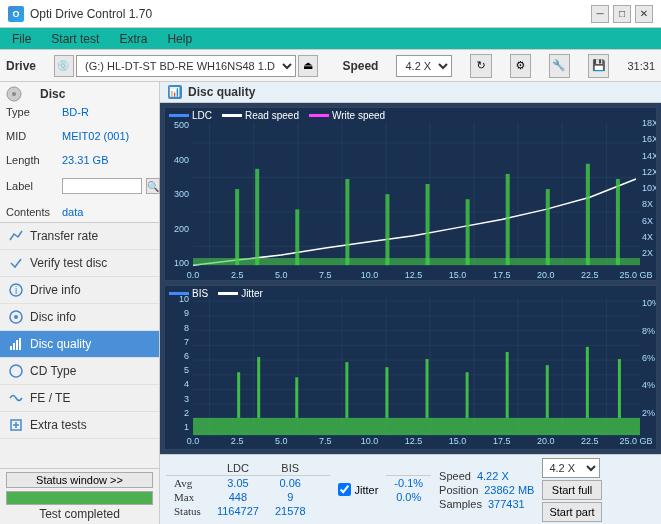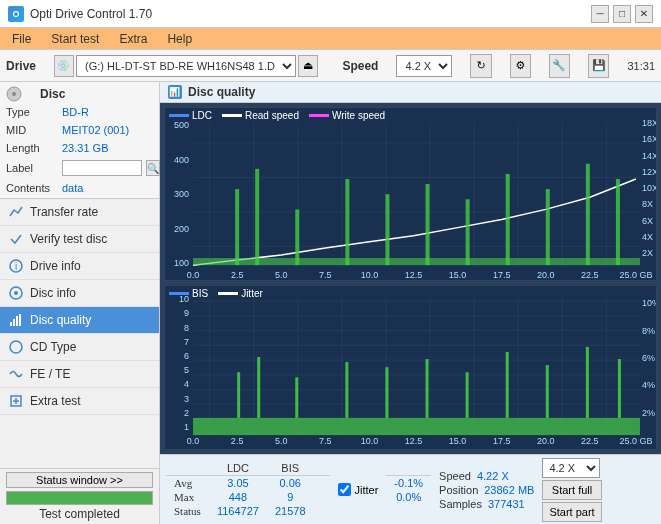--- a/index.html
+++ b/index.html
@@ -56,21 +56,21 @@
       display: flex;
       align-items: center;
       justify-content: center;
       font-size: 10px;
       color: #333;
     }
     .title-btn.close { background: #e8e8e8; }
 
     
     .menu-bar {
-      background: #fdba74;
+      background: #14b8a6;
       border-bottom: 1px solid #ccc;
       display: flex;
       align-items: center;
       padding: 2px 8px;
       height: 22px;
       gap: 12px;
     }
     .menu-item {
       font-size: 12px;
       color: #333;
@@ -169,21 +169,21 @@
     }
     .disc-title {
       font-size: 12px;
       font-weight: bold;
       color: #333;
       margin-left: 14px;
     }
     .disc-rows {
       display: flex;
       flex-direction: column;
-      gap: 6px;
+      gap: 12px;
     }
     .disc-row {
       display: flex;
       align-items: center;
       gap: 4px;
       font-size: 11px;
     }
     .disc-row-label {
       color: #333;
       width: 52px;
@@ -556,21 +556,21 @@
             <path d="M2,8 Q5,3 8,8 Q11,13 14,8" stroke="#4488cc" stroke-width="1.5" fill="none"></path>
           </svg>
         <span>FE / TE</span>
       </div>
       <div class="nav-item">
         <svg width="16" height="16" class="nav-icon" viewBox="0 0 16 16">
             <rect x="3" y="3" width="10" height="10" fill="none" stroke="#4488cc" stroke-width="1.5"></rect>
             <line x1="8" y1="5" x2="8" y2="11" stroke="#4488cc" stroke-width="1.5"></line>
             <line x1="5" y1="8" x2="11" y2="8" stroke="#4488cc" stroke-width="1.5"></line>
           </svg>
-        <span>Extra test</span>
+        <span>Extra tests</span>
       </div>
     </div>
 
     <div class="status-bar">
       <button class="status-btn">Status window &gt;&gt;</button>
       <div class="progress-bar-container">
         <div class="progress-bar-fill" style="width:100%;"></div>
       </div>
       <div class="status-text">Test completed</div>
     </div>

